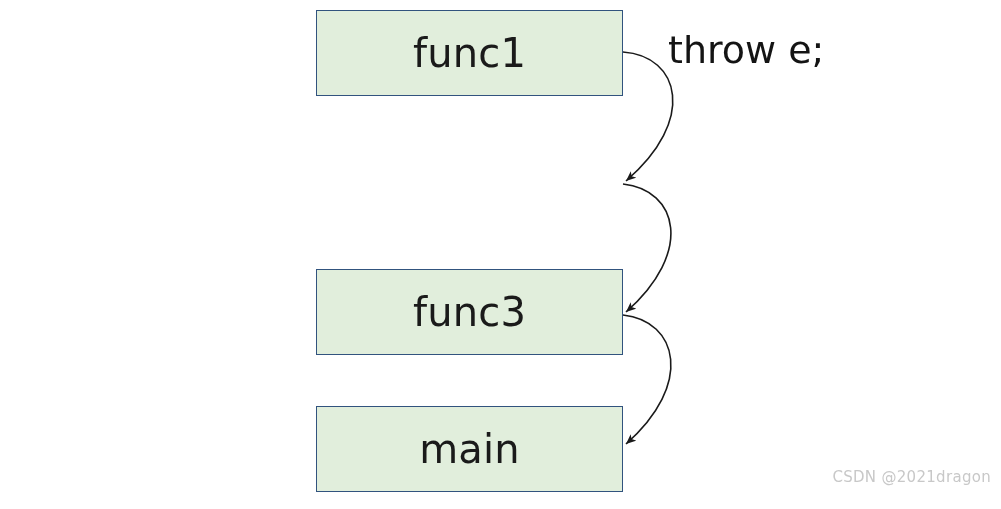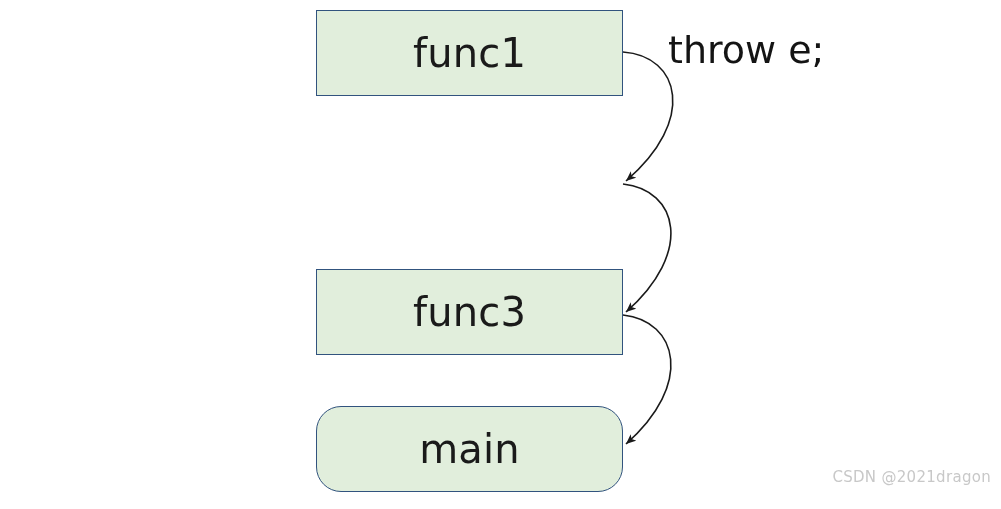--- a/index.html
+++ b/index.html
@@ -34,21 +34,21 @@
     line-height: 1;
     color: #1a1a1a;
     font-family: "DejaVu Sans", "Liberation Sans", sans-serif;
     font-weight: 400;
     letter-spacing: 0.2px;
     user-select: none;
   }
   #box-func1 { top: 10px; }
   #box-func2 { top: 142px; }
   #box-func3 { top: 269px; }
-  #box-main  { top: 406px; border-radius: 25px; }
+  #box-main  { top: 406px; }
 
   #arrow-layer {
     position: absolute;
     left: 0;
     top: 0;
     width: 1001px;
     height: 509px;
     pointer-events: none;
   }
   .throw-annotation {

